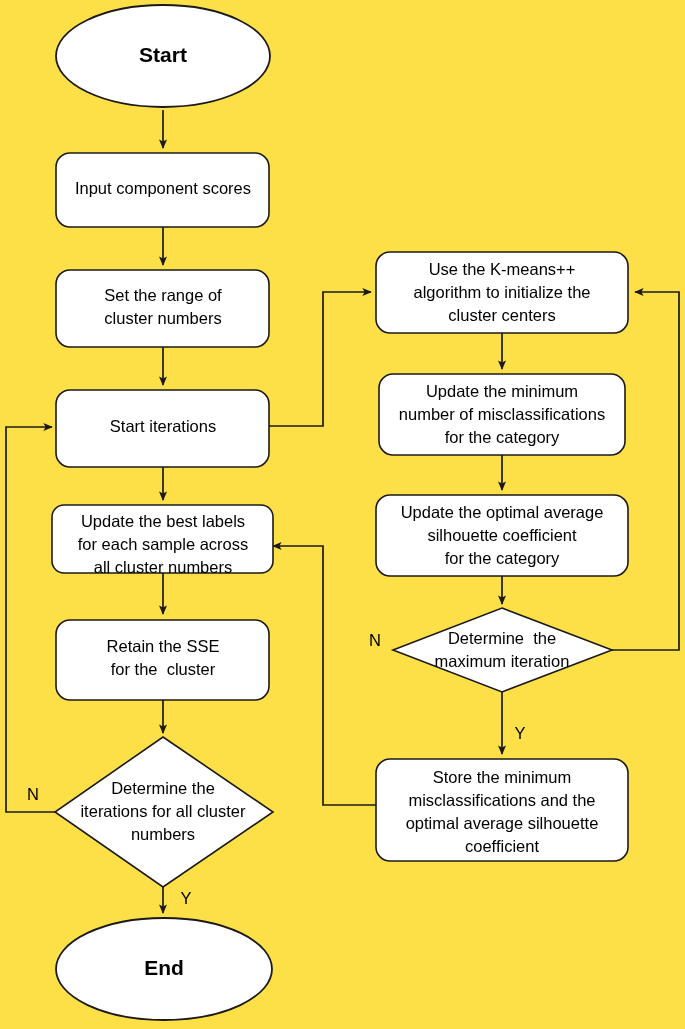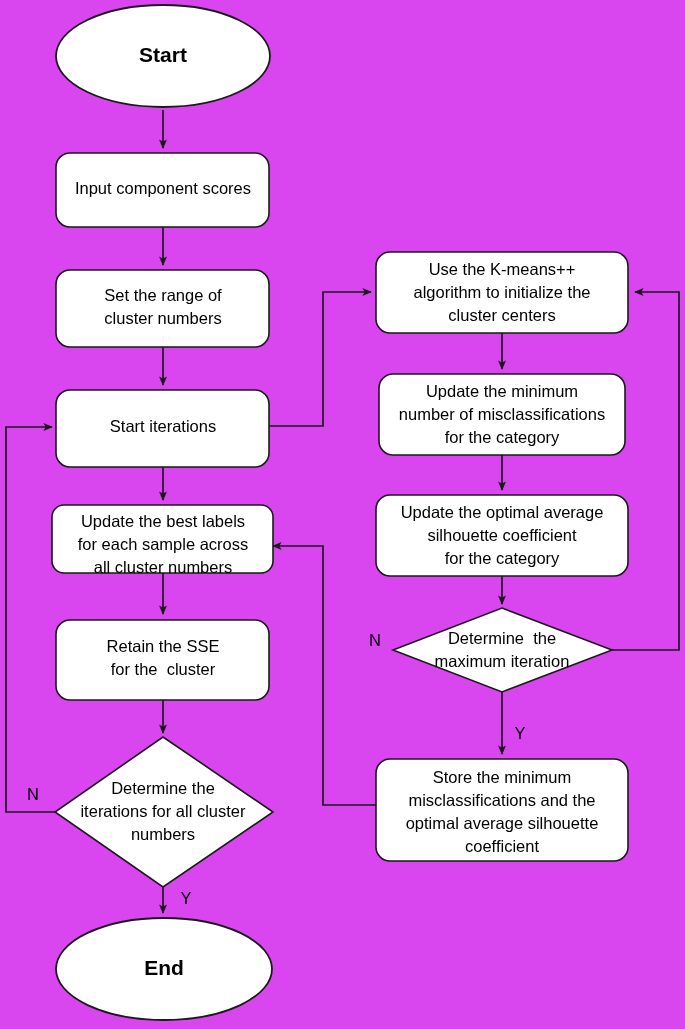--- a/index.html
+++ b/index.html
@@ -8,21 +8,21 @@
     padding: 0;
     background: #ffffff;
   }
   body {
     font-family: "Liberation Sans", sans-serif;
   }
   #flowchart-root {
     position: relative;
     width: 685px;
     height: 1029px;
-    background: #d946ef;
+    background: #fde047;
     overflow: hidden;
   }
   #flow-svg {
     position: absolute;
     left: 0;
     top: 0;
     width: 685px;
     height: 1029px;
     display: block;
   }

